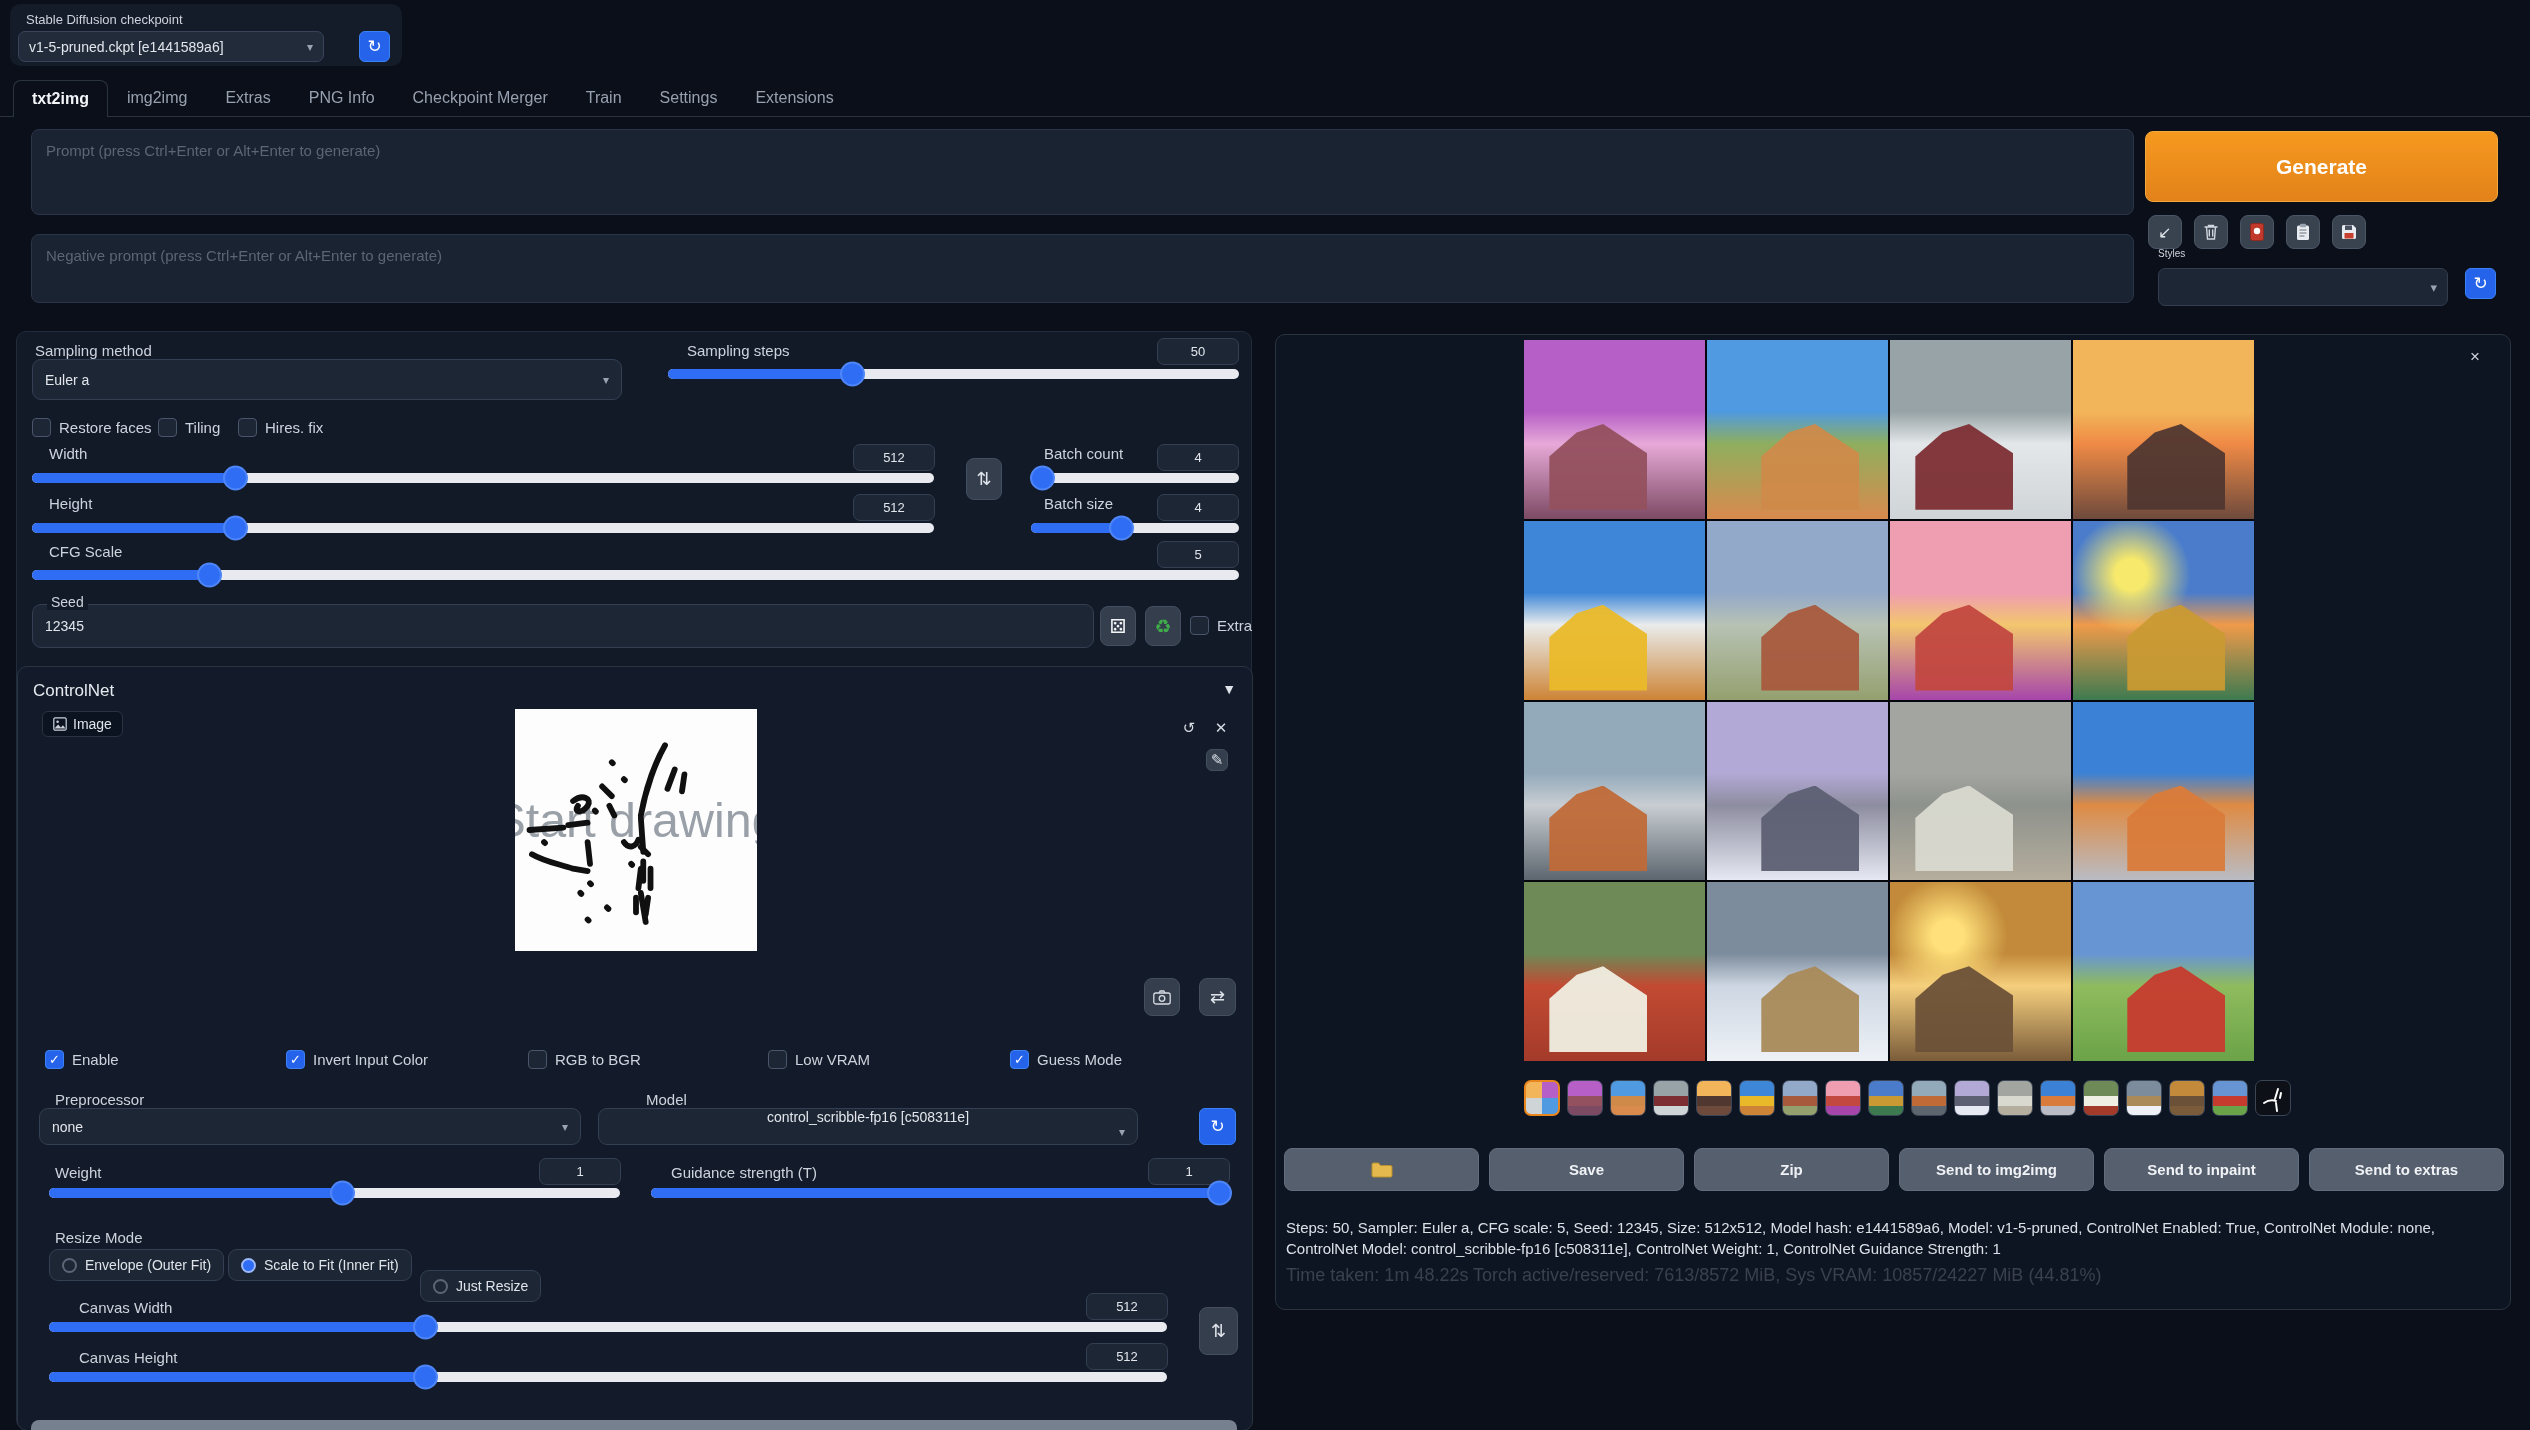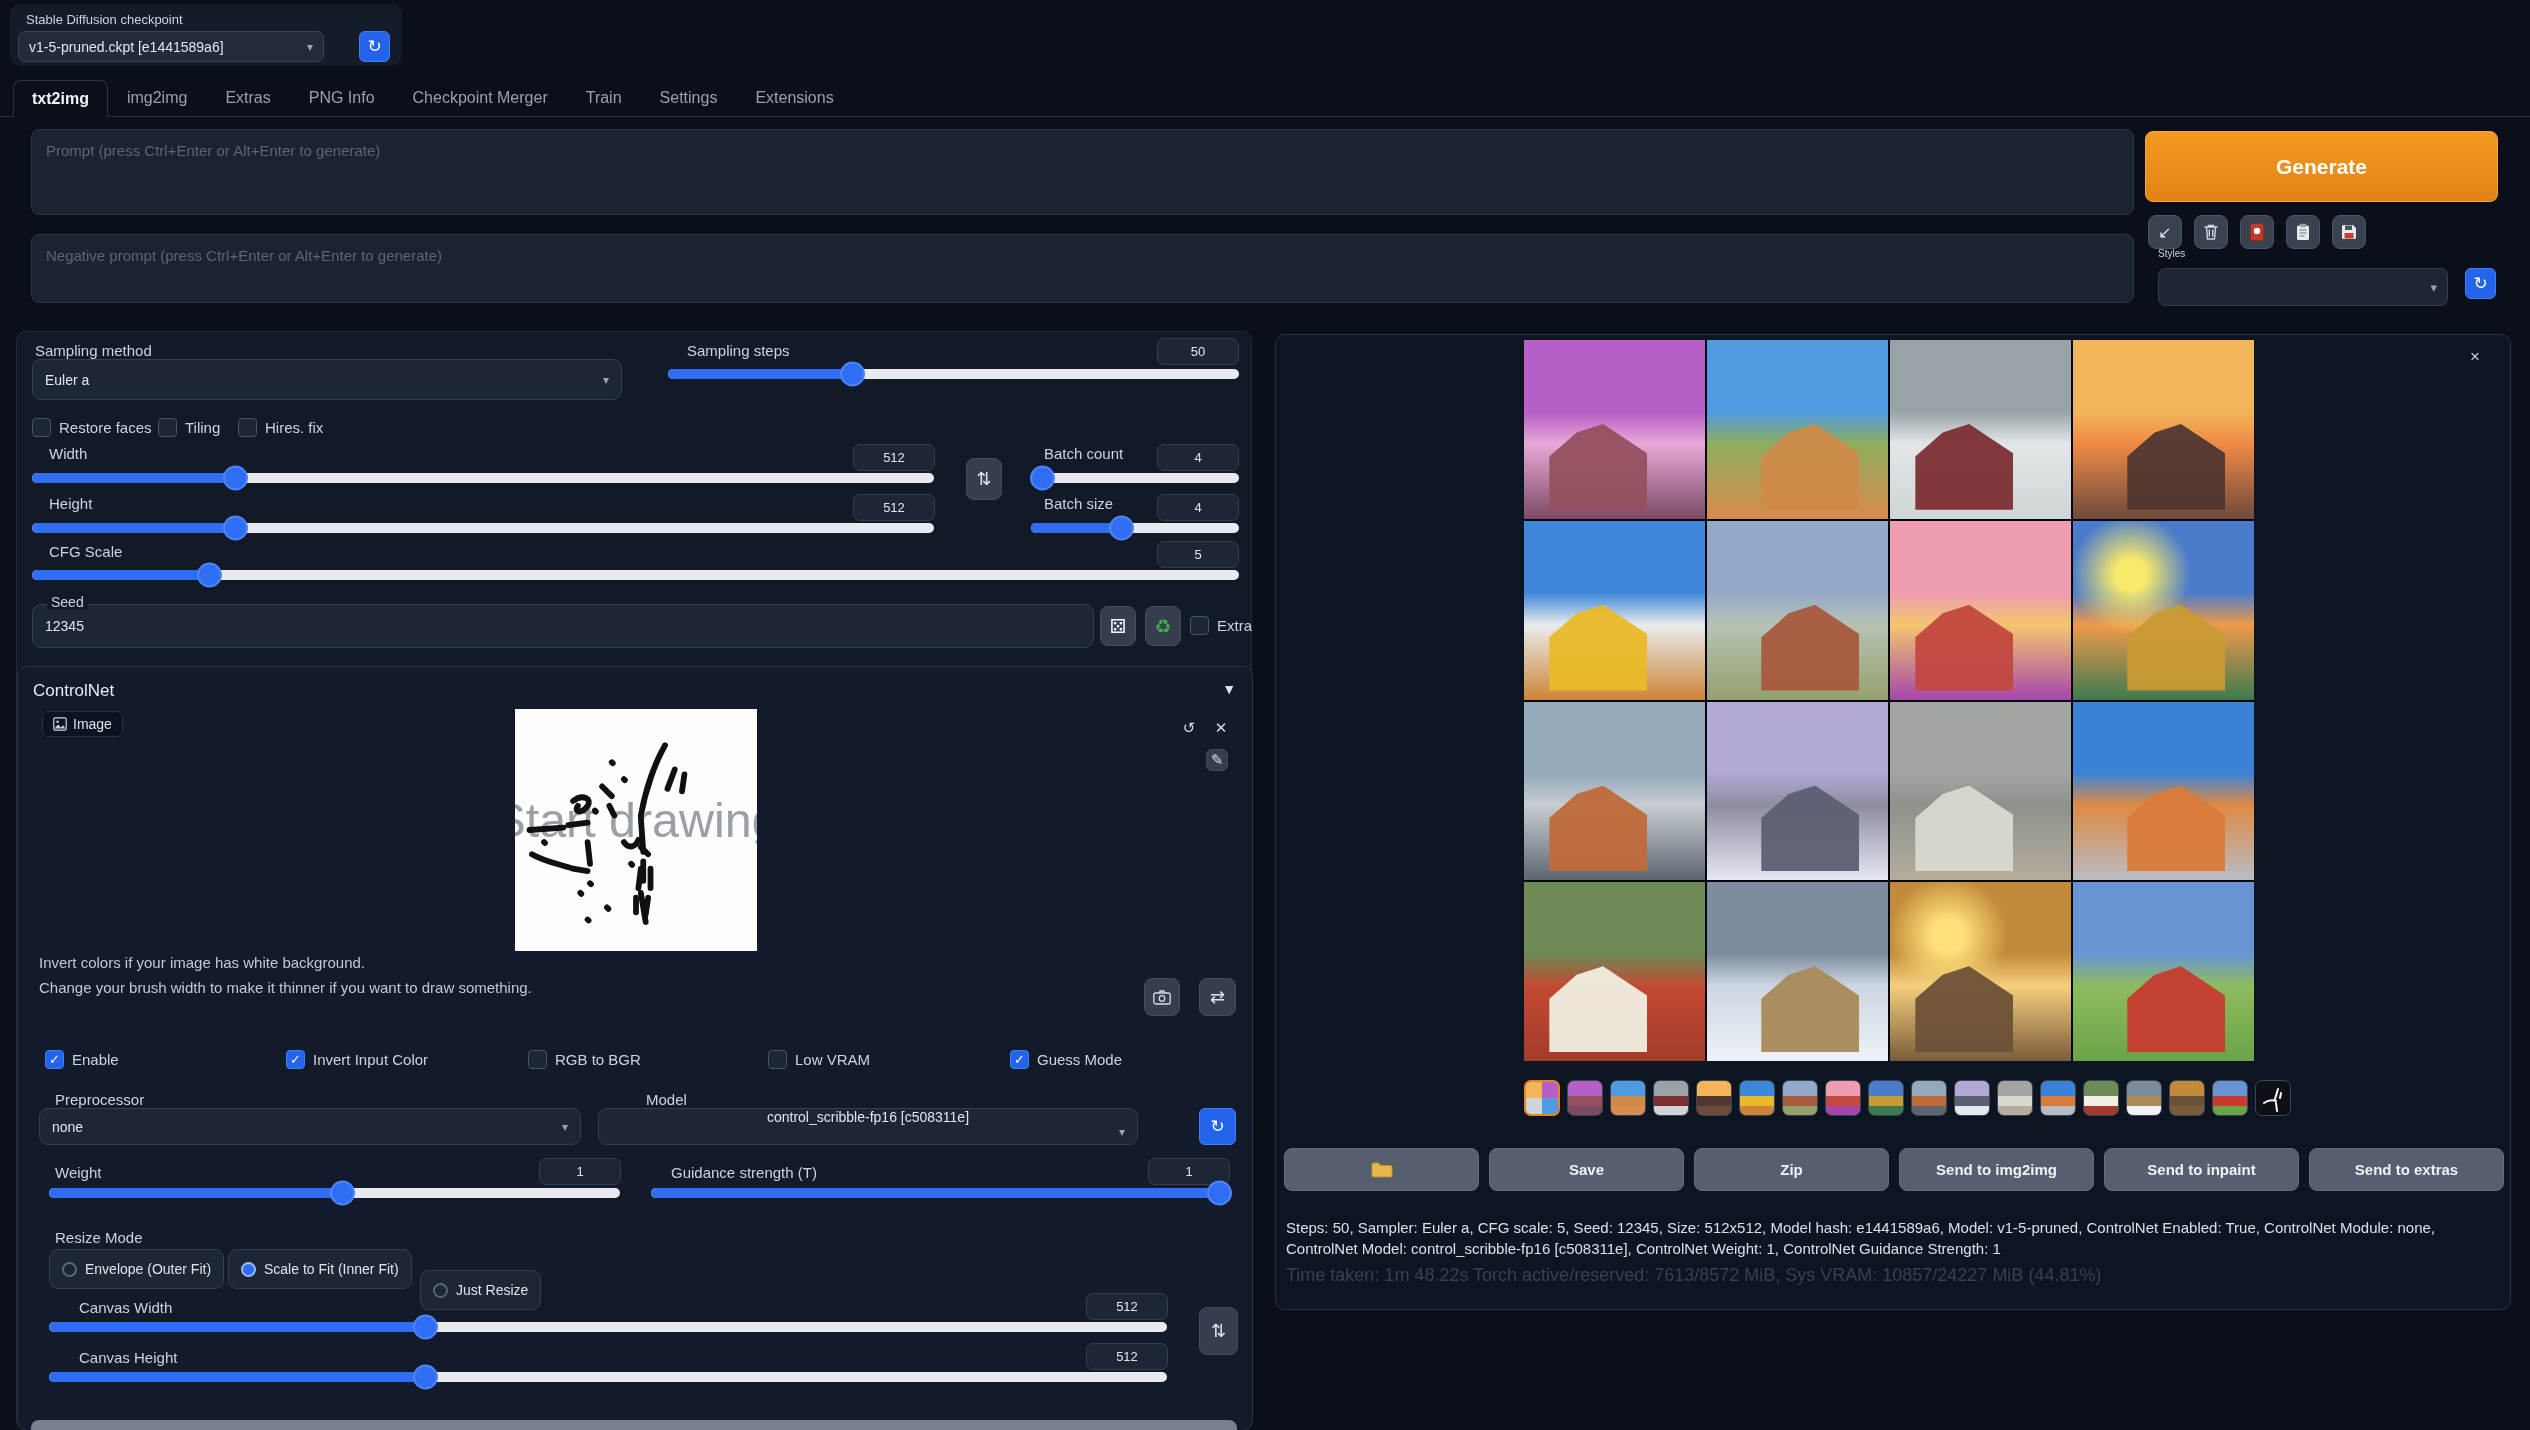--- a/index.html
+++ b/index.html
@@ -55,21 +55,21 @@
 
   
   .cnet { position:absolute; left:0px; top:334px; width:1236px; height:765px; background:#131b2a; border:1px solid #2a3441; border-radius:10px; }
   .cn-header { position:absolute; left:15px; top:14px; font-size:17px; color:#e6eaf0; }
   .cn-caret { position:absolute; right:16px; top:14px; color:#dfe4ea; font-size:14px; cursor:pointer; }
   .img-tab { position:absolute; left:24px; top:44px; height:26px; background:#0c1320; border:1px solid #2a3441; border-radius:6px; display:flex; align-items:center; gap:6px; padding:0 10px; font-size:14px; color:#dfe4ea; cursor:pointer; }
   .canvas { position:absolute; left:497px; top:42px; width:242px; height:242px; background:#fdfdfd; }
   .canvas svg { width:100%; height:100%; display:block; }
   .cn-mini { position:absolute; width:22px; height:22px; color:#d7dce3; font-size:15px; display:flex; align-items:center; justify-content:center; cursor:pointer; background:transparent; }
   .hint { position:absolute; font-size:15px; color:#c2c9d4; line-height:25px; }
-  .pill { position:absolute; height:40px; background:#1d2634; border:1px solid #333f52; border-radius:9px; display:flex; align-items:center; gap:8px; padding:0 12px; font-size:14px; color:#dfe4ea; cursor:pointer; }
+  .pill { position:absolute; height:32px; background:#1d2634; border:1px solid #333f52; border-radius:9px; display:flex; align-items:center; gap:8px; padding:0 12px; font-size:14px; color:#dfe4ea; cursor:pointer; }
   .dot { width:15px; height:15px; border-radius:50%; border:2px solid #5a6678; }
   .pill.sel .dot { background:#2f6df5; border-color:#9db9f9; }
   .graybar { position:absolute; left:13px; top:753px; width:1206px; height:14px; background:#77808f; border-radius:8px 8px 0 0; }
 
   
   .results { left:1275px; top:334px; width:1236px; height:976px; background:#0e1522; border:1px solid #2a3441; border-radius:10px; }
   .close-x { position:absolute; right:30px; top:12px; color:#cdd3dc; font-size:17px; cursor:pointer; }
   .grid { position:absolute; left:248px; top:5px; width:730px; height:721px; display:grid; grid-template-columns:repeat(4,1fr); grid-template-rows:repeat(4,1fr); gap:2px; background:#05070d; }
   .cell { position:relative; overflow:hidden; }
   .cell .house { position:absolute; bottom:5%; width:54%; height:48%; clip-path:polygon(0 38%, 28% 10%, 55% 0, 100% 34%, 100% 100%, 0 100%); opacity:.95; }
@@ -294,24 +294,20 @@
     <div class="cn-mini" style="left:1160px; top:50px;">
         <span>↺</span>
       </div>
     <div class="cn-mini" style="left:1192px; top:50px;">
         <span>✕</span>
       </div>
     <div class="cn-mini" style="left:1188px; top:82px; background:#353e4d; border:1px solid #434e60; border-radius:6px;">
         <span>✎</span>
       </div>
 
-    <div class="hint" style="left:21px; top:283px;">
-      <div>Invert colors if your image has white background.</div>
-      <div>Change your brush width to make it thinner if you want to draw something.</div>
-    </div>
     <div class="sqbtn" style="left:1126px; top:311px; width:36px; height:38px;">
       <svg class="icon" width="18" height="15" viewBox="0 0 18 15">
           <rect x="0.8" y="3" width="16.4" height="11" rx="2" fill="none" stroke="#d7dce3" stroke-width="1.3"></rect>
           <path d="M6 3l1.2-2h3.6L12 3" fill="none" stroke="#d7dce3" stroke-width="1.3"></path>
           <circle cx="9" cy="8.5" r="2.8" fill="none" stroke="#d7dce3" stroke-width="1.3"></circle>
         </svg>
     </div>
     <div class="sqbtn" style="left:1181px; top:311px; width:37px; height:38px; font-size:18px;">
       <span>⇄</span>
     </div>

